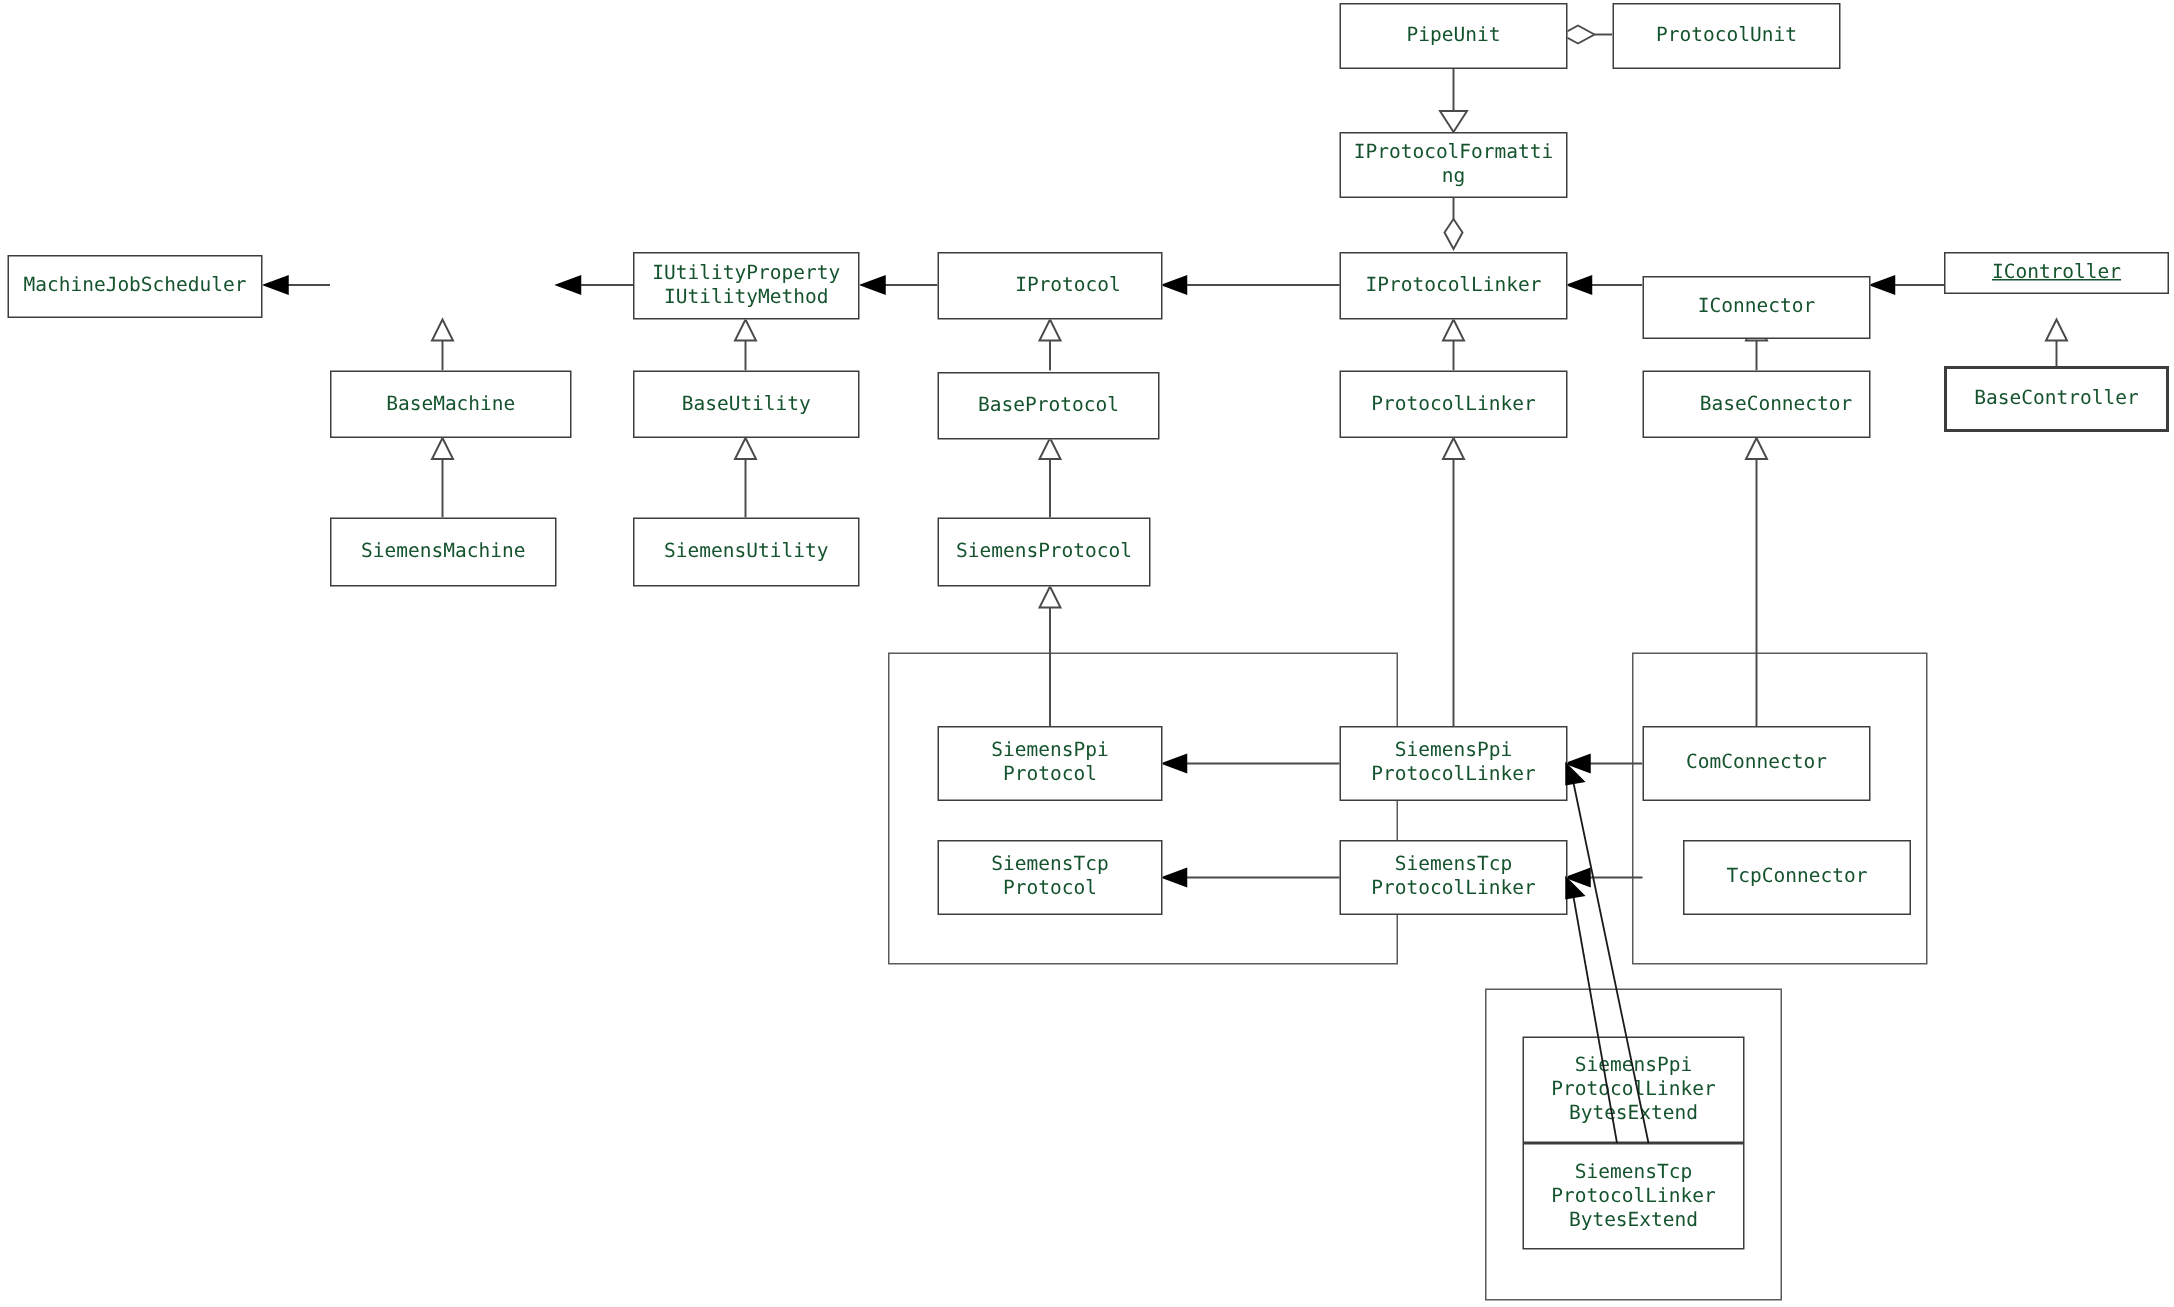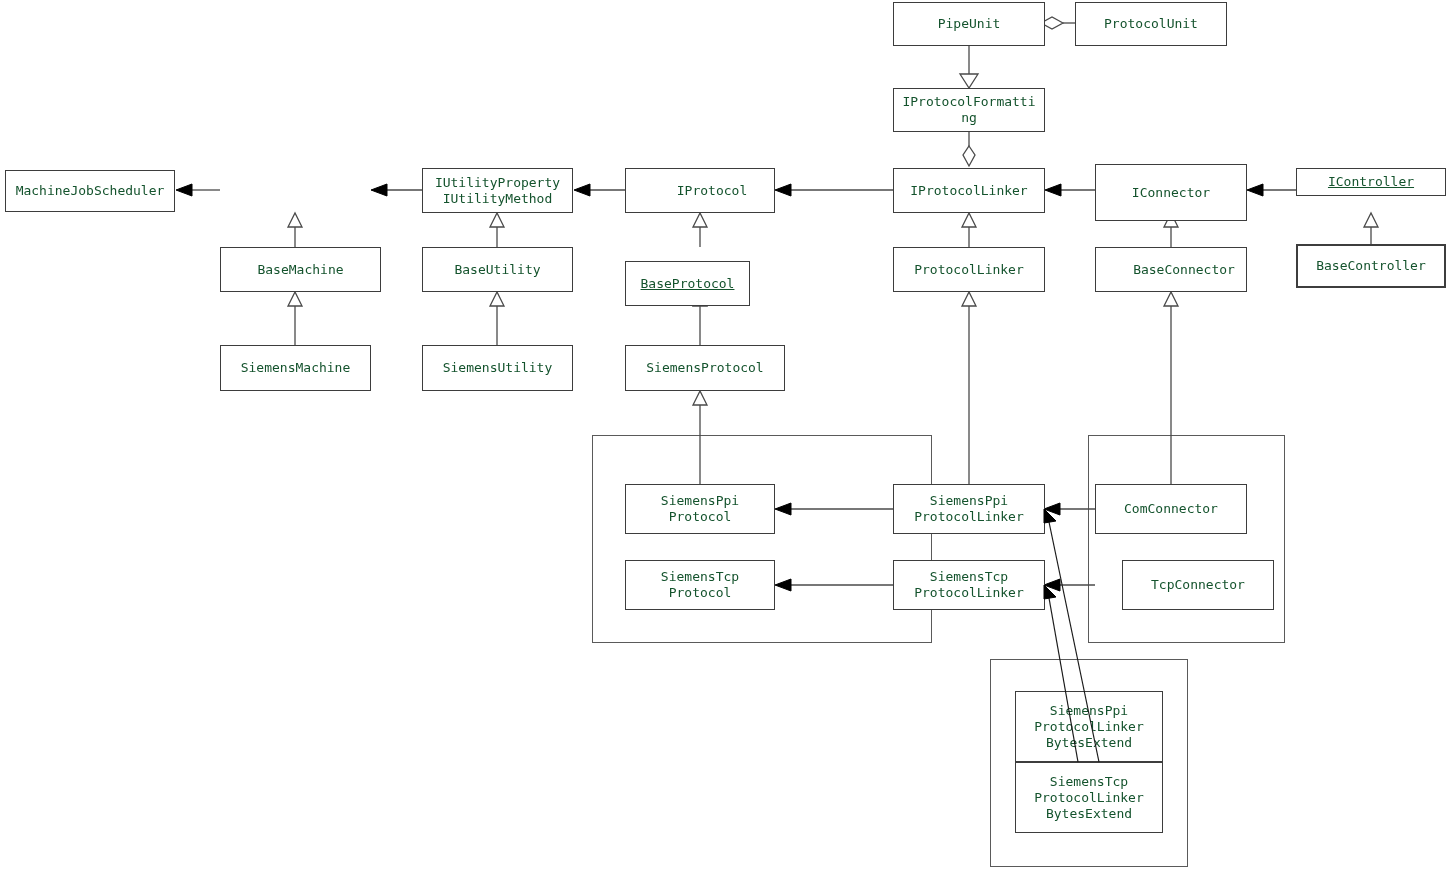--- a/index.html
+++ b/index.html
@@ -171,41 +171,41 @@
   <div class="node" style="left:5px; top:170px; width:170px; height:42px;">MachineJobScheduler</div>
 
 
   <div class="node" style="left:422px; top:168px; width:151px; height:45px;">IUtilityProperty
 IUtilityMethod</div>
 
   <div class="node" style="left:625px; top:168px; width:150px; height:45px;padding-left:24px;">IProtocol</div>
 
   <div class="node" style="left:893px; top:168px; width:152px; height:45px;">IProtocolLinker</div>
 
-  <div class="node" style="left:1095px; top:164px; width:152px; height:57px;">IConnector</div>
+  <div class="node" style="left:1095px; top:184px; width:152px; height:42px;">IConnector</div>
 
   <div class="node" style="left:1296px; top:168px; width:150px; height:28px;text-decoration:underline;">IController</div>
 
   <div class="node" style="left:220px; top:247px; width:161px; height:45px;">BaseMachine</div>
 
   <div class="node" style="left:422px; top:247px; width:151px; height:45px;">BaseUtility</div>
 
-  <div class="node" style="left:625px; top:261px; width:125px; height:45px;text-decoration:underline;">BaseProtocol</div>
+  <div class="node" style="left:625px; top:248px; width:148px; height:45px;">BaseProtocol</div>
 
   <div class="node" style="left:893px; top:247px; width:152px; height:45px;">ProtocolLinker</div>
 
   <div class="node" style="left:1095px; top:247px; width:152px; height:45px;padding-left:26px;">BaseConnector</div>
 
   <div class="node" style="left:1296px; top:244px; width:150px; height:44px; border:2px solid #3d3d3d;">BaseController</div>
 
   <div class="node" style="left:220px; top:345px; width:151px; height:46px;">SiemensMachine</div>
 
   <div class="node" style="left:422px; top:345px; width:151px; height:46px;">SiemensUtility</div>
 
-  <div class="node" style="left:625px; top:345px; width:160px; height:46px;">SiemensProtocol</div>
+  <div class="node" style="left:625px; top:345px; width:142px; height:46px;">SiemensProtocol</div>
 
   <div class="node" style="left:625px; top:484px; width:150px; height:50px;">SiemensPpi
 Protocol</div>
 
   <div class="node" style="left:625px; top:560px; width:150px; height:50px;">SiemensTcp
 Protocol</div>
 
   <div class="node" style="left:893px; top:484px; width:152px; height:50px;">SiemensPpi
 ProtocolLinker</div>
 

